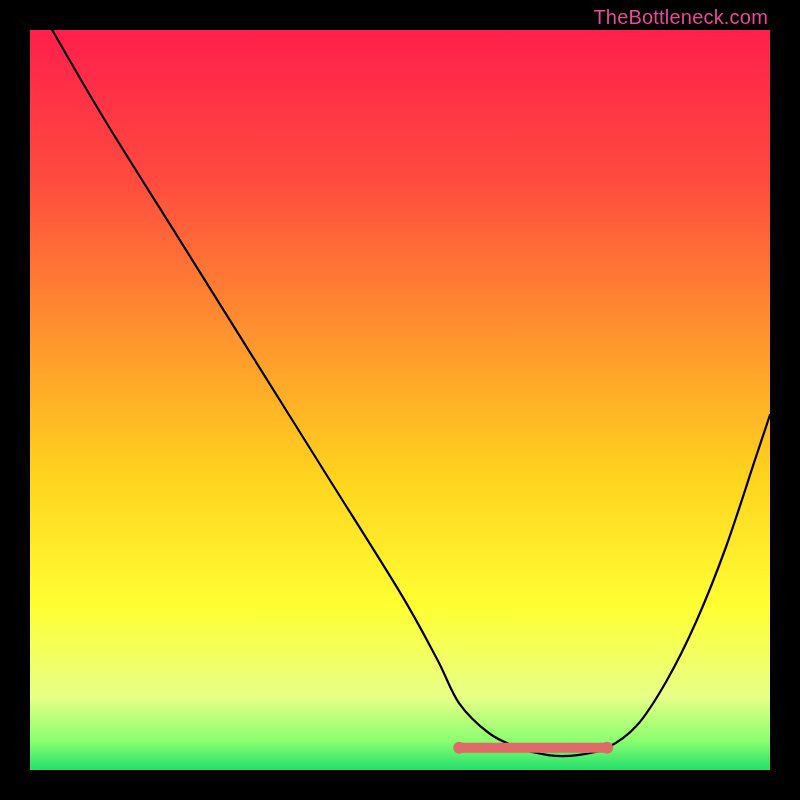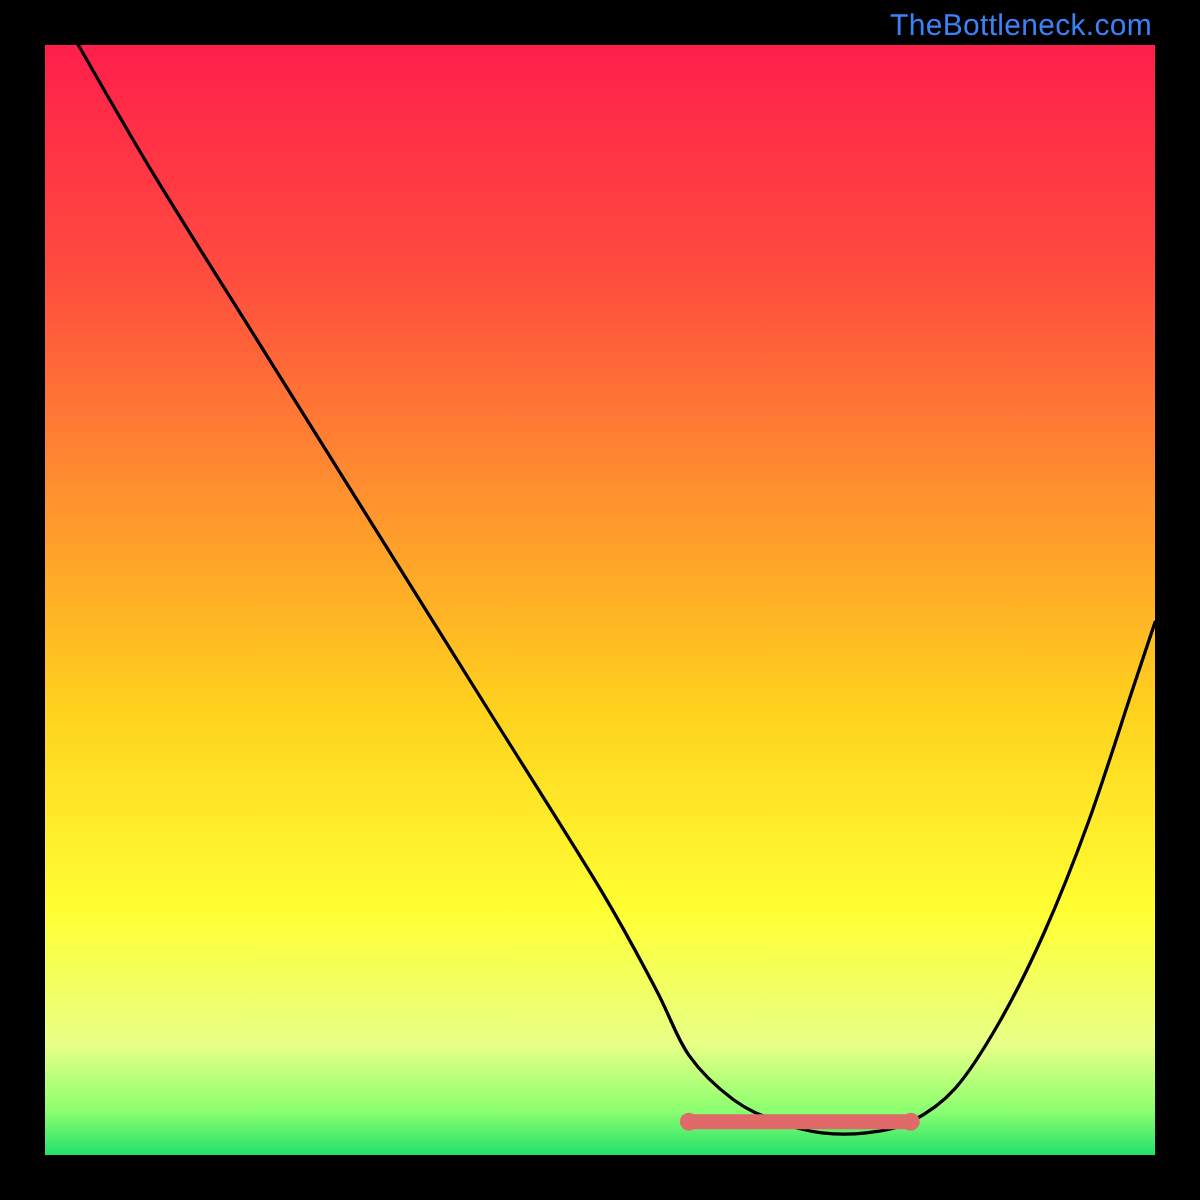--- a/index.html
+++ b/index.html
@@ -31,21 +31,21 @@
     top: 0;
     width: 740px;
     height: 740px;
   }
   .watermark {
     position: absolute;
     top: 6px;
     right: 32px;
     font-family: Arial, sans-serif;
     font-size: 20px;
-    color: #3b82f6;
+    color: #ec4899;
     font-weight: 500;
     letter-spacing: 0.2px;
     text-align: right;
   }
 </style>
 </head>
 <body>
 
 <div class="watermark">TheBottleneck.com</div>
 

